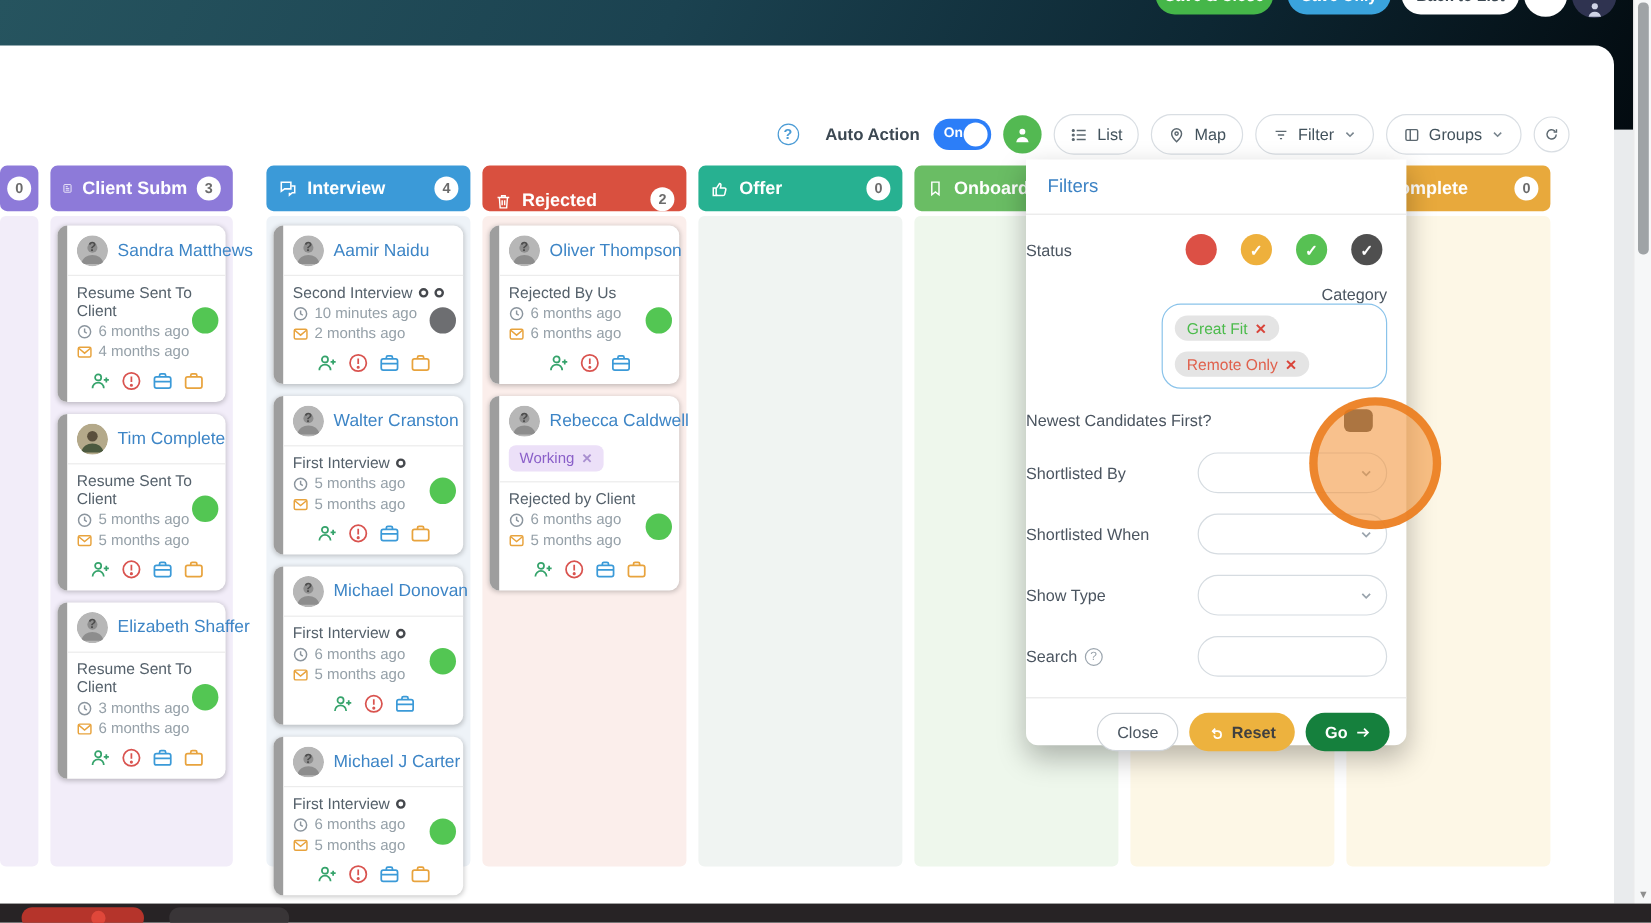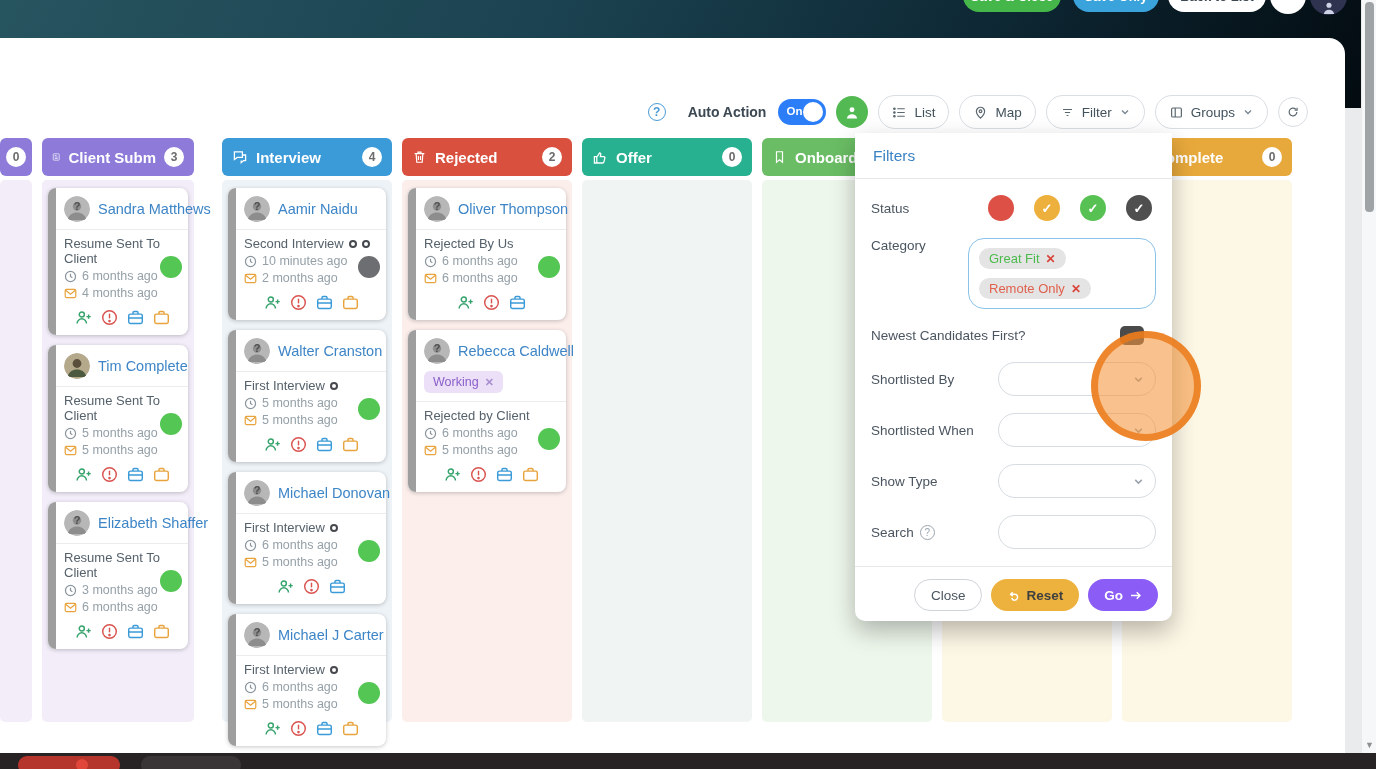--- a/index.html
+++ b/index.html
@@ -53,21 +53,21 @@
   .card-actions span{display:flex;cursor:pointer;}
   .ctag-row{padding:0 8px 8px 8px;}
   .ctag{display:inline-flex;align-items:center;gap:6px;background:#ece0f8;color:#8a5fc9;font-size:12.5px;
     border-radius:6px;padding:4px 9px;}
   .ctag b{color:#a98fd0;font-size:11px;cursor:pointer;}
   .avatar{width:26px;height:26px;border-radius:50%;flex:0 0 26px;overflow:hidden;}
   
   .fpanel{position:absolute;left:855px;top:133px;width:317px;height:488px;background:#fff;z-index:5;
     border-radius:0 0 10px 10px;box-shadow:0 10px 24px rgba(0,0,0,.28);box-sizing:border-box;display:flex;flex-direction:column;}
   .fp-title{height:45px;line-height:45px;padding:0 18px;font-size:15.5px;color:#3b82c4;border-bottom:1px solid #e8e8e8;}
-  .fp-body{flex:1;padding:16px 16px 0 16px;}
+  .fp-body{flex:1;padding:16px 16px 0 0;}
   .frow{display:flex;align-items:center;margin-bottom:17px;}
   .flabel{font-size:13.5px;color:#4b5560;}
   .status-circles{margin-left:auto;display:flex;gap:20px;margin-right:4px;}
   .scircle{width:26px;height:26px;border-radius:50%;display:flex;align-items:center;justify-content:center;
     color:#fff;font-size:13px;font-weight:bold;cursor:pointer;}
   .cat-box{margin-left:auto;width:188px;border:1px solid #8ac3ea;border-radius:16px;padding:9px 10px;
     display:flex;flex-direction:column;gap:9px;align-items:flex-start;box-sizing:border-box;}
   .cat-tag{background:#e4e4e4;border-radius:12px;padding:3px 10px;font-size:13px;display:inline-flex;
     align-items:center;gap:6px;cursor:pointer;}
   .cat-tag b{color:#d9443a;font-size:12px;}
@@ -76,21 +76,21 @@
     background:#fff;box-sizing:border-box;cursor:pointer;}
   .fselect svg{position:absolute;right:10px;top:10px;}
   .finput{margin-left:auto;width:158px;height:34px;border:1px solid #d6dce1;border-radius:17px;background:#fff;box-sizing:border-box;}
   .fhelp{width:15px;height:15px;border-radius:50%;border:1.3px solid #9aa4ad;color:#9aa4ad;font-size:10px;
     display:inline-flex;align-items:center;justify-content:center;margin-left:6px;box-sizing:border-box;}
   .fp-footer{border-top:1px solid #e8e8e8;padding:12px 14px;display:flex;justify-content:flex-end;gap:9px;align-items:center;}
   .fbtn{height:32px;border-radius:16px;display:flex;align-items:center;gap:6px;padding:0 16px;
     font-size:13.5px;cursor:pointer;box-sizing:border-box;}
   .fbtn.close{border:1px solid #cfd4d9;background:#fff;color:#4a5560;}
   .fbtn.reset{background:#edb23e;color:#404040;font-weight:bold;}
-  .fbtn.go{background:#8b5cf6;color:#fff;font-weight:bold;}
+  .fbtn.go{background:#15803d;color:#fff;font-weight:bold;}
   
   .click-ring{position:absolute;left:1091px;top:331px;width:110px;height:110px;border-radius:50%;z-index:6;
     background:rgba(243,148,58,.58);border:7px solid rgba(236,122,24,.82);box-sizing:border-box;pointer-events:none;}
   
   .sb-track{position:absolute;right:0;top:0;width:14px;height:755px;background:#f6f7f8;border-left:1px solid #e9e9e9;z-index:7;}
   .sb-thumb{position:absolute;right:2px;top:2px;width:9px;height:210px;border-radius:4px;background:#9fa3a6;cursor:pointer;}
   .sb-arrow{position:absolute;right:1px;top:740px;width:11px;font-size:9px;color:#8f8f8f;text-align:center;cursor:pointer;}
   
   .bottom-bar{position:absolute;left:0;bottom:0;width:1376px;height:16px;background:#272325;z-index:8;}
   .bb-red{position:absolute;left:18px;bottom:-5px;width:102px;height:18px;border-radius:9px;background:#b5342b;cursor:pointer;}
@@ -638,21 +638,21 @@
                 <rect x="2" y="6" width="16" height="11" rx="2"></rect>
                 <path d="M7 6V4.5A1.5 1.5 0 018.5 3h3A1.5 1.5 0 0113 4.5V6"></path>
               </svg>
             </span>
         </div>
       </div>
     </div>
   </div>
 
   <div class="col" style="left:402px;width:170px;">
-    <div class="col-head" style="background:#d9503f;">
+    <div class="col-head" style="background:#d9503f;align-items:flex-end;">
       <svg width="15" height="16" viewBox="0 0 20 20" fill="none" stroke="#fff" stroke-width="1.6">
           <path d="M3.5 5.5h13M8 5.5v-2h4v2M5.5 5.5l.9 11.5h7.2l.9-11.5"></path>
           <path d="M8.6 8.5v5.5M11.4 8.5v5.5"></path>
         </svg>
       <span>Rejected</span>
       <span class="badge">2</span>
     </div>
     <div class="col-body" style="background:#fbeeeb;">
 
       <div class="card">
@@ -828,21 +828,21 @@
   <div class="fp-body">
     <div class="frow">
       <span class="flabel">Status</span>
       <span class="status-circles">
           <span class="scircle" style="background: rgb(220, 80, 69);"></span>
           <span class="scircle" style="background: rgb(238, 176, 60);">✓</span>
           <span class="scircle" style="background: rgb(87, 193, 83);">✓</span>
           <span class="scircle" style="background: rgb(79, 79, 79);">✓</span>
         </span>
     </div>
-    <div class="frow" style="align-items:flex-start;">
+    <div class="frow" style="align-items:flex-end;flex-direction:column;">
       <span class="flabel">Category</span>
       <span class="cat-box">
           <span class="cat-tag">
             <span style="color: rgb(76, 187, 76);">Great Fit</span>
             <b>✕</b>
           </span>
           <span class="cat-tag">
             <span style="color: rgb(224, 97, 77);">Remote Only</span>
             <b>✕</b>
           </span>

